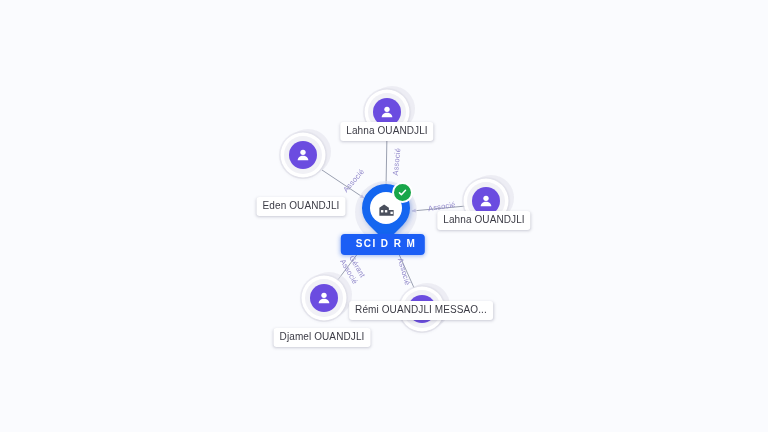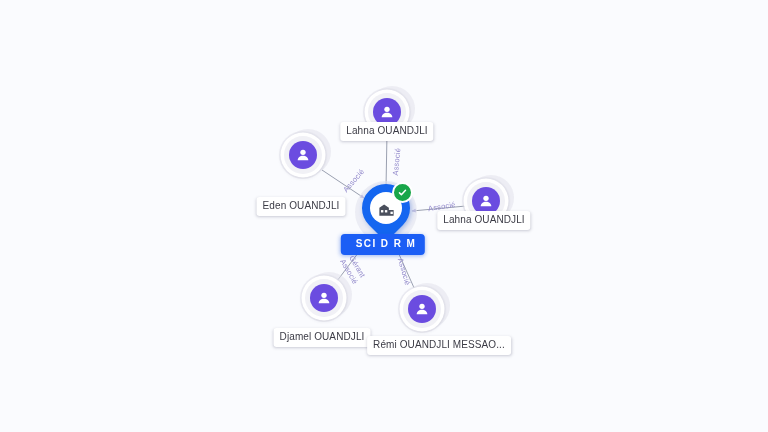--- a/index.html
+++ b/index.html
@@ -251,21 +251,21 @@
     <div class="halo h2"></div>
     <div class="person-avatar">
       <div class="disc">
         <svg width="16" height="16" viewBox="0 0 24 24" fill="#ffffff">
           <circle cx="12" cy="8" r="4"></circle>
           <path d="M4 20c0-4.4 3.6-7 8-7s8 2.6 8 7z"></path>
         </svg>
       </div>
     </div>
   </div>
-  <div class="node-label" style="left:421px; top:336px;margin-left:18px;">Rémi OUANDJLI MESSAO...</div>
+  <div class="node-label" style="left:421px; top:301px;">Rémi OUANDJLI MESSAO...</div>
 
   <div class="node" style="left:386px; top:214px;">
     <div class="pin-halo"></div>
     <div class="company-pin">
       <div class="pin-shape"></div>
       <div class="pin-inner">
         <svg width="19" height="19" viewBox="0 0 24 24" fill="#4a4f5c">
           <path d="M3 21V11l6-4 6 4v3h6v7H3z"></path>
           <rect x="5" y="14" width="3" height="3" fill="#ffffff"></rect>
           <rect x="10" y="14" width="3" height="3" fill="#ffffff"></rect>

